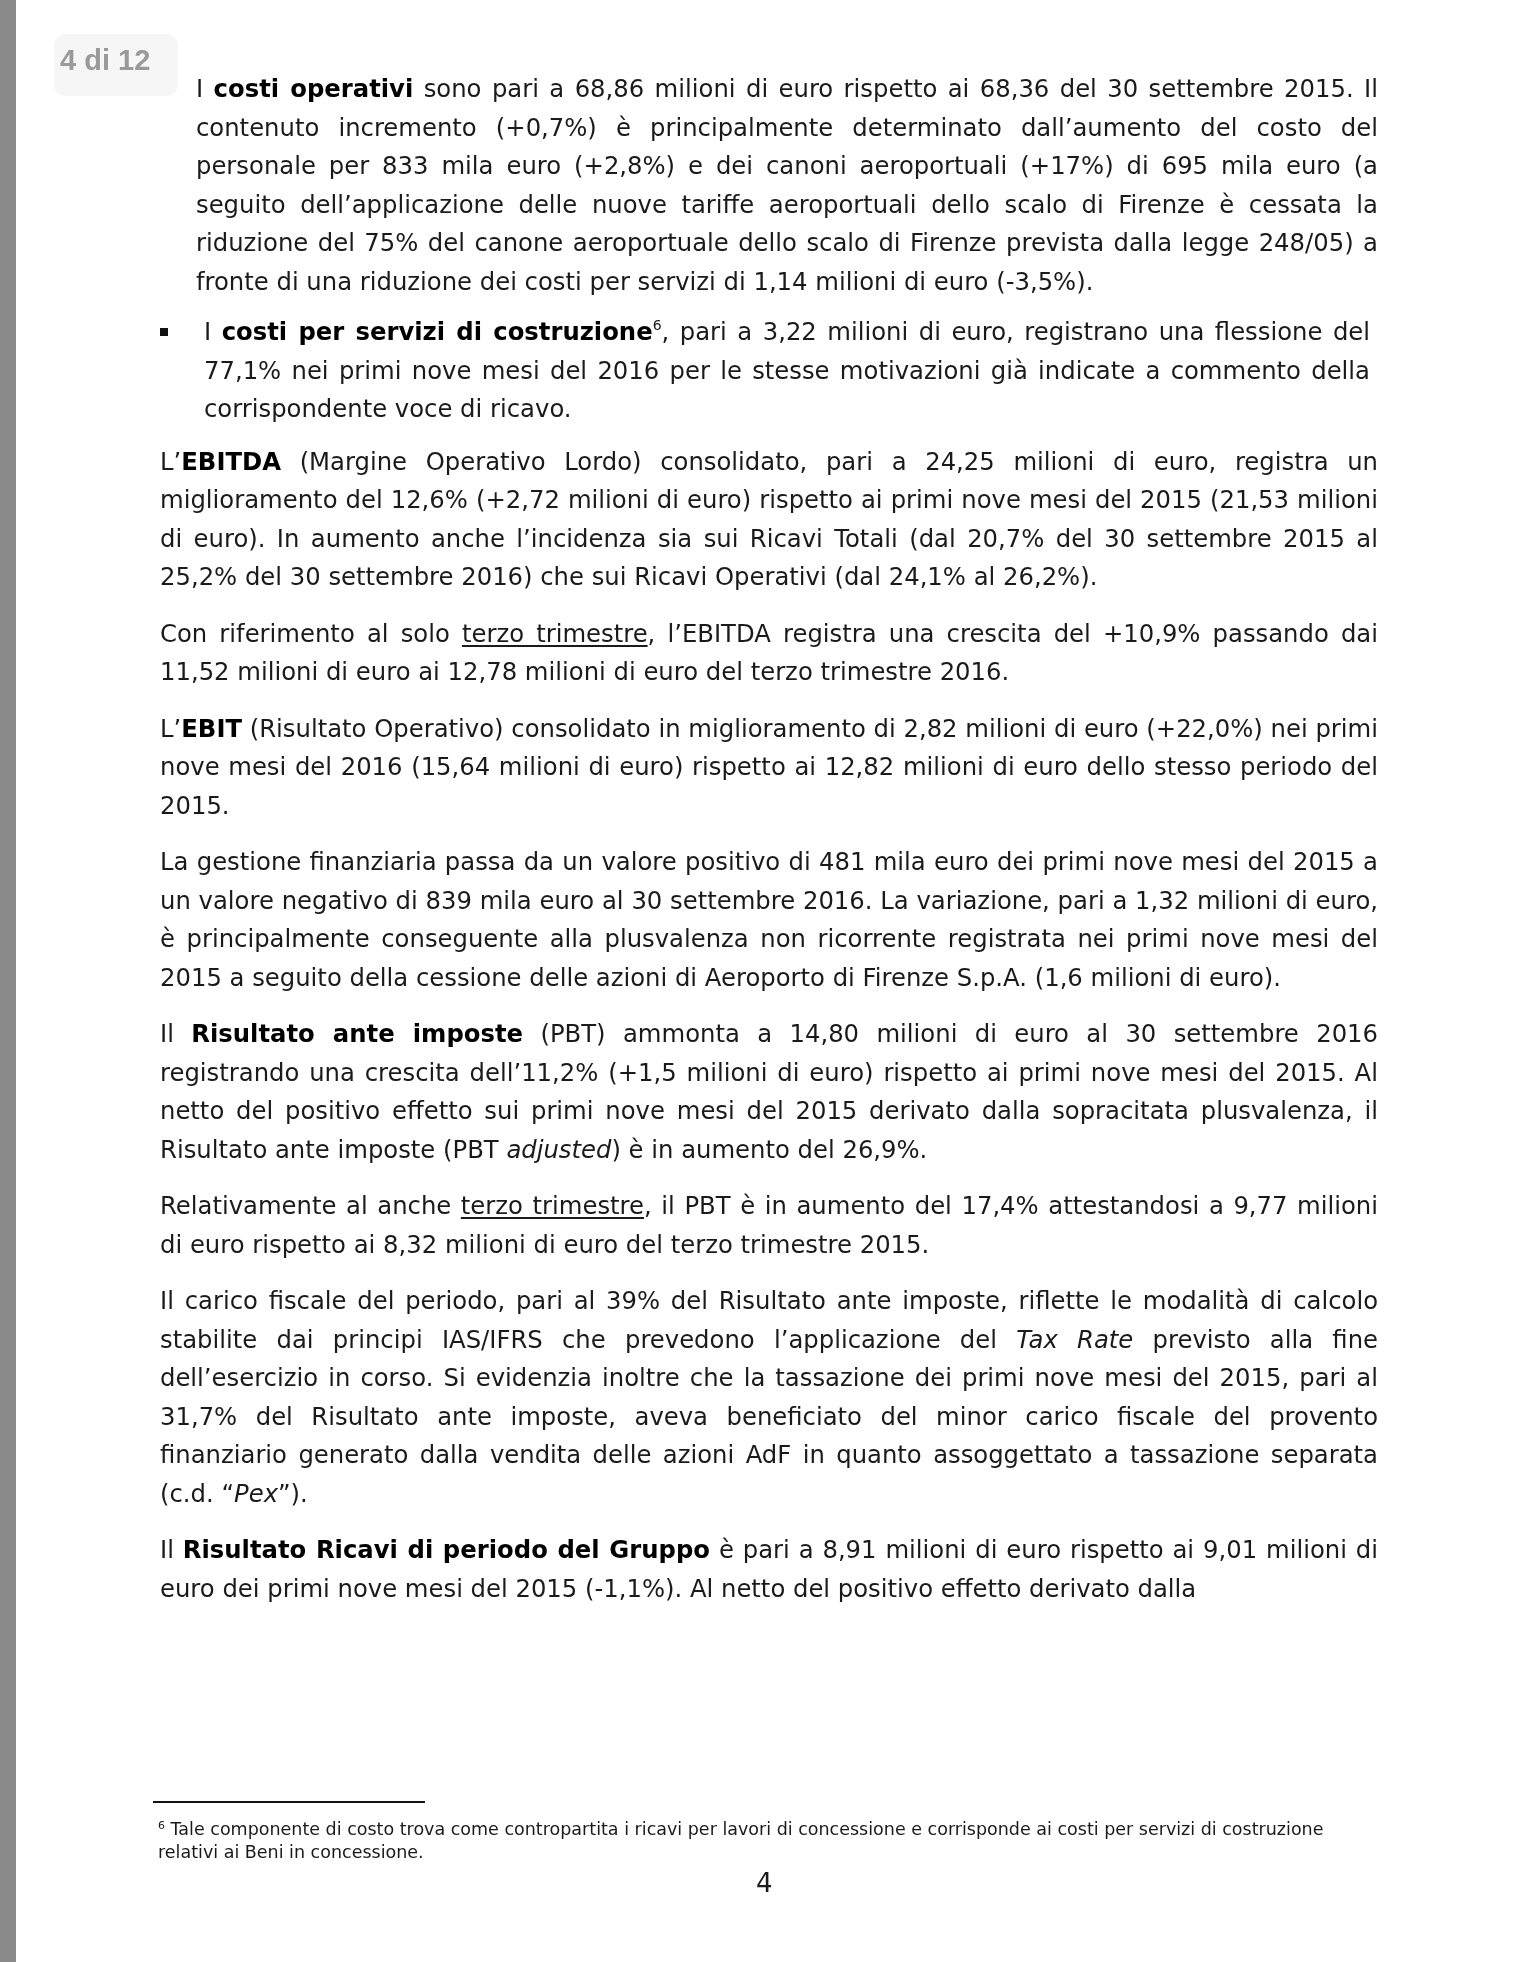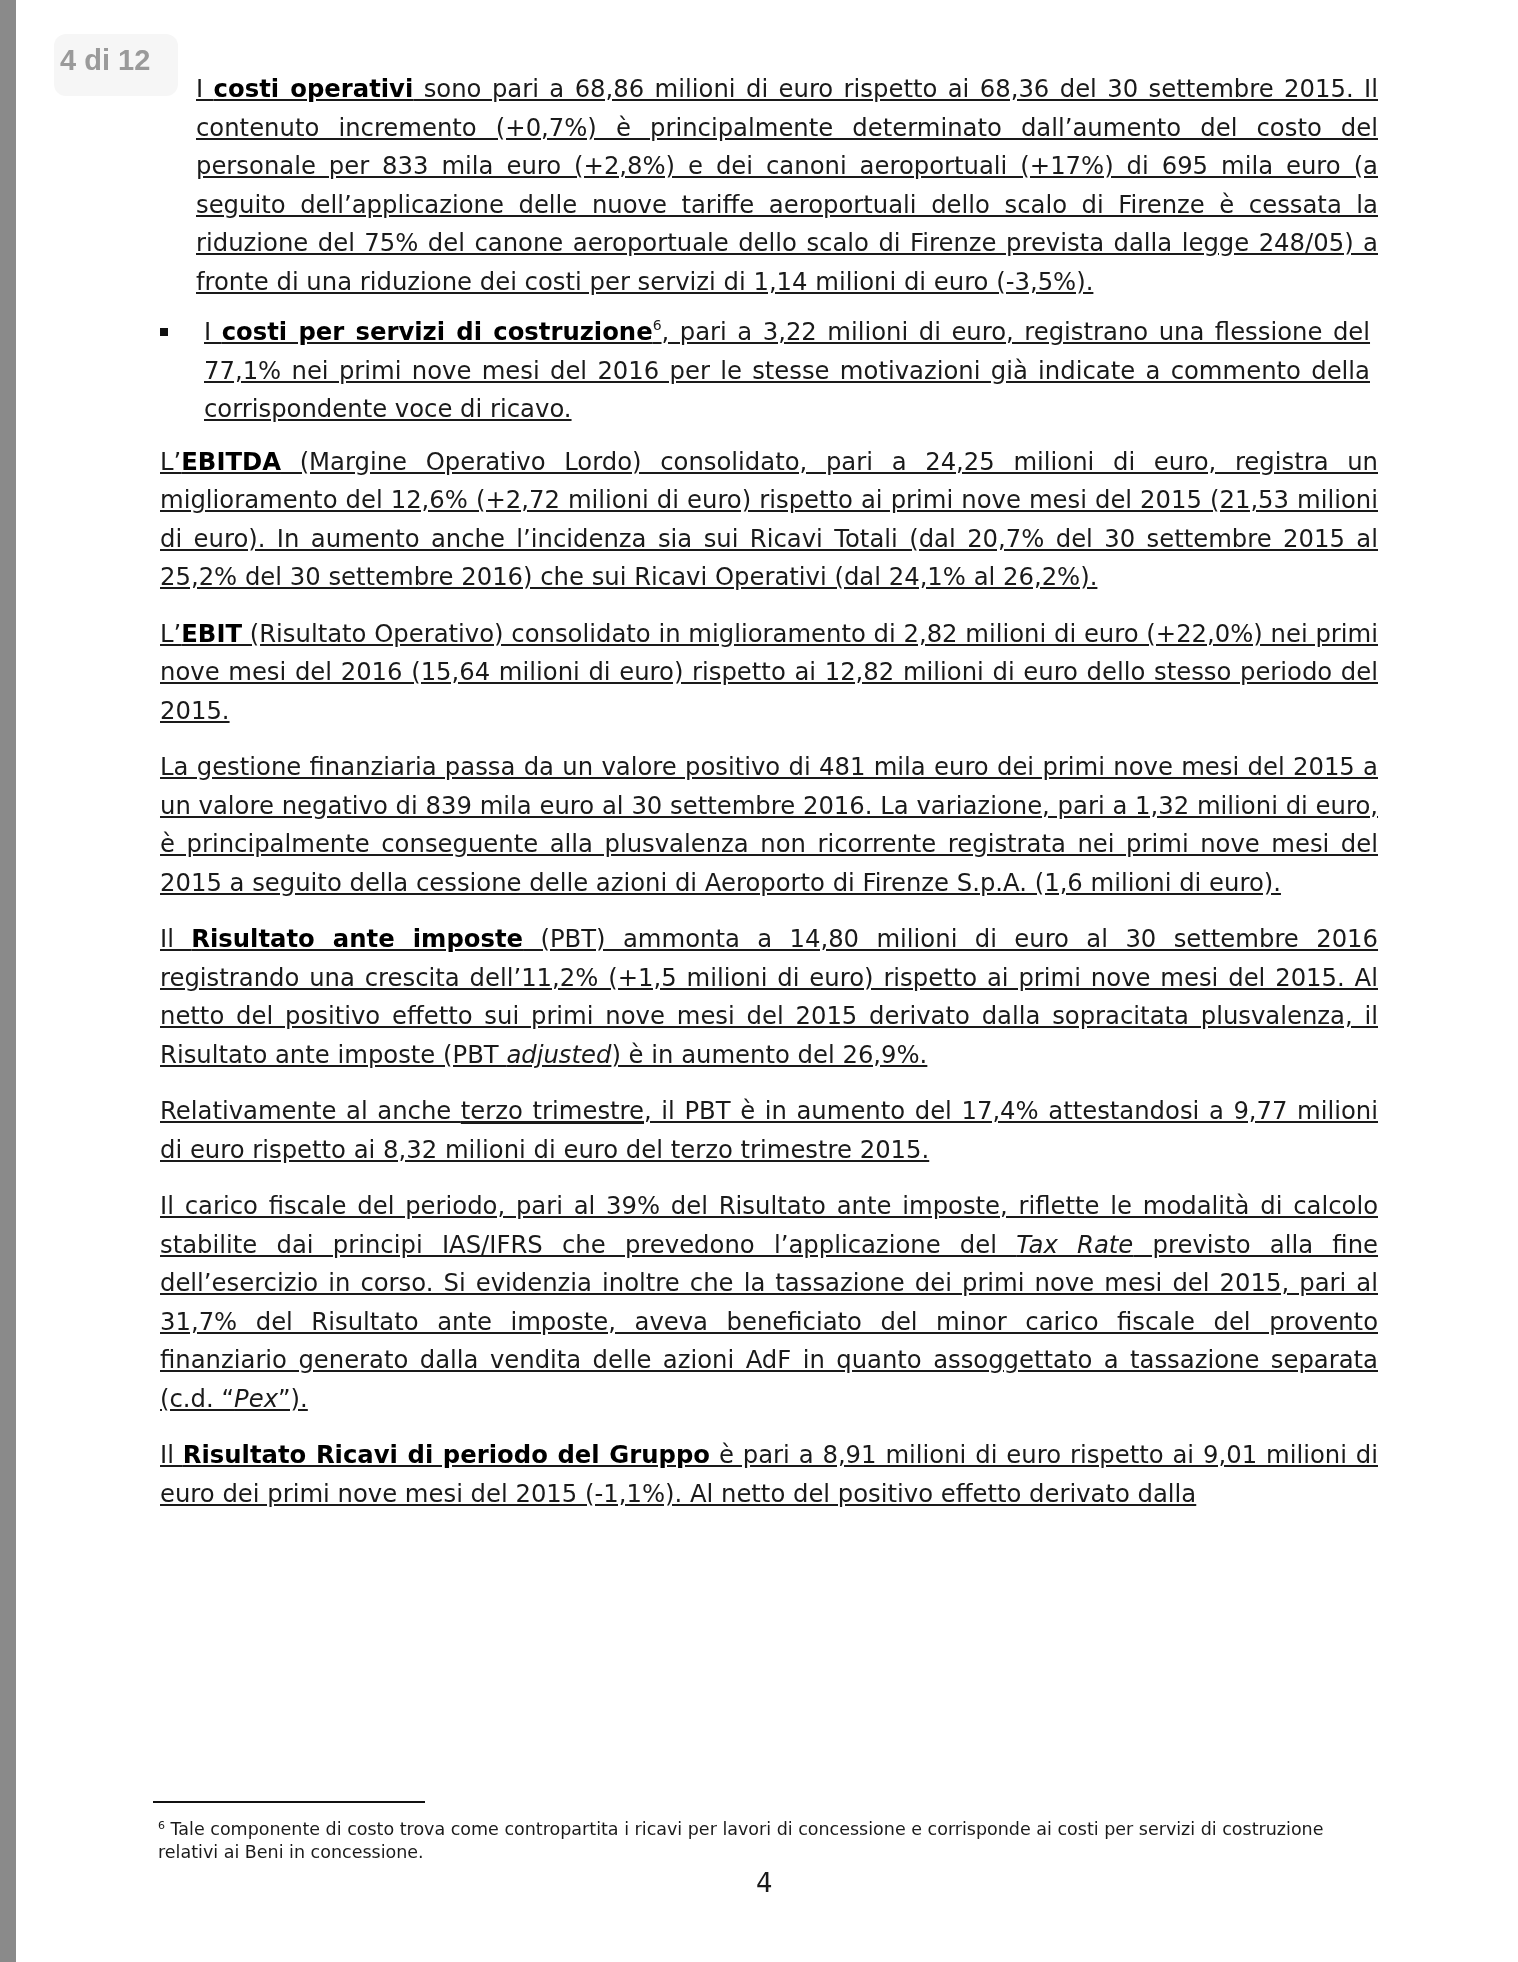--- a/index.html
+++ b/index.html
@@ -19,21 +19,21 @@
   }
   .page-badge span {
     position: absolute; left: 6px; top: 10px;
     font-family: "Liberation Sans", sans-serif; font-weight: bold;
     font-size: 29px; color: #9a9a9a; text-align: center;
   }
   .content {
     position: absolute; left: 160px; top: 70px; width: 1218px;
     font-size: 24.3px; line-height: 38.5px;
   }
-  p { margin: 0 0 18px 0; text-align: justify; text-decoration: underline; }
+  p { margin: 0 0 18px 0; text-align: justify; }
   p.tight { margin-bottom: 12px; }
   .indent { padding-left: 36px; }
   .bullet-item { position: relative; padding-left: 36px; margin-bottom: 14px; }
   .bullet {
     position: absolute; left: 0px; top: 15px; width: 8px; height: 8px; background: #111;
   }
   b { font-weight: bold; color: #000; }
   u { text-decoration: underline; text-underline-offset: 3px; }
   sup { font-size: 14px; line-height: 0; vertical-align: 10px; }
   .fn-rule {
@@ -62,20 +62,21 @@
 
   <p class="indent tight"><span>I </span><b>costi operativi</b><span> sono pari a 68,86 milioni di euro rispetto ai 68,36 del 30 settembre 2015. Il contenuto incremento (+0,7%) è principalmente determinato dall’aumento del costo del personale per 833 mila euro (+2,8%) e dei canoni aeroportuali (+17%) di 695 mila euro (a seguito dell’applicazione delle nuove tariffe aeroportuali dello scalo di Firenze è cessata la riduzione del 75% del canone aeroportuale dello scalo di Firenze prevista dalla legge 248/05) a fronte di una riduzione dei costi per servizi di 1,14 milioni di euro (-3,5%).</span></p>
 
   <div class="bullet-item">
     <span class="bullet"></span>
     <p class="tight indent" style="margin:8px;padding-left:0;"><span>I </span><b>costi per servizi di costruzione</b><sup>6</sup><span>, pari a 3,22 milioni di euro, registrano una flessione del 77,1% nei primi nove mesi del 2016 per le stesse motivazioni già indicate a commento della corrispondente voce di ricavo.</span></p>
   </div>
 
   <p><span>L’</span><b>EBITDA</b><span> (Margine Operativo Lordo) consolidato, pari a 24,25 milioni di euro, registra un miglioramento del 12,6% (+2,72 milioni di euro) rispetto ai primi nove mesi del 2015 (21,53 milioni di euro). In aumento anche l’incidenza sia sui Ricavi Totali (dal 20,7% del 30 settembre 2015 al 25,2% del 30 settembre 2016) che sui Ricavi Operativi (dal 24,1% al 26,2%).</span></p>
 
+  <p><span>Con riferimento al solo </span><u>terzo trimestre</u><span>, l’EBITDA registra una crescita del +10,9% passando dai 11,52 milioni di euro ai 12,78 milioni di euro del terzo trimestre 2016.</span></p>
 
   <p><span>L’</span><b>EBIT</b><span> (Risultato Operativo) consolidato in miglioramento di 2,82 milioni di euro (+22,0%) nei primi nove mesi del 2016 (15,64 milioni di euro) rispetto ai 12,82 milioni di euro dello stesso periodo del 2015.</span></p>
 
 
   <p>La gestione finanziaria passa da un valore positivo di 481 mila euro dei primi nove mesi del 2015 a un valore negativo di 839 mila euro al 30 settembre 2016. La variazione, pari a 1,32 milioni di euro, è principalmente conseguente alla plusvalenza non ricorrente registrata nei primi nove mesi del 2015 a seguito della cessione delle azioni di Aeroporto di Firenze S.p.A. (1,6 milioni di euro).</p>
 
   <p><span>Il </span><b>Risultato ante imposte</b><span> (PBT) ammonta a 14,80 milioni di euro al 30 settembre 2016 registrando una crescita dell’11,2% (+1,5 milioni di euro) rispetto ai primi nove mesi del 2015. Al netto del positivo effetto sui primi nove mesi del 2015 derivato dalla sopracitata plusvalenza, il Risultato ante imposte (PBT </span><i>adjusted</i><span>) è in aumento del 26,9%.</span></p>
 
   <p><span>Relativamente al anche </span><u>terzo trimestre</u><span>, il PBT è in aumento del 17,4% attestandosi a 9,77 milioni di euro rispetto ai 8,32 milioni di euro del terzo trimestre 2015.</span></p>
 

